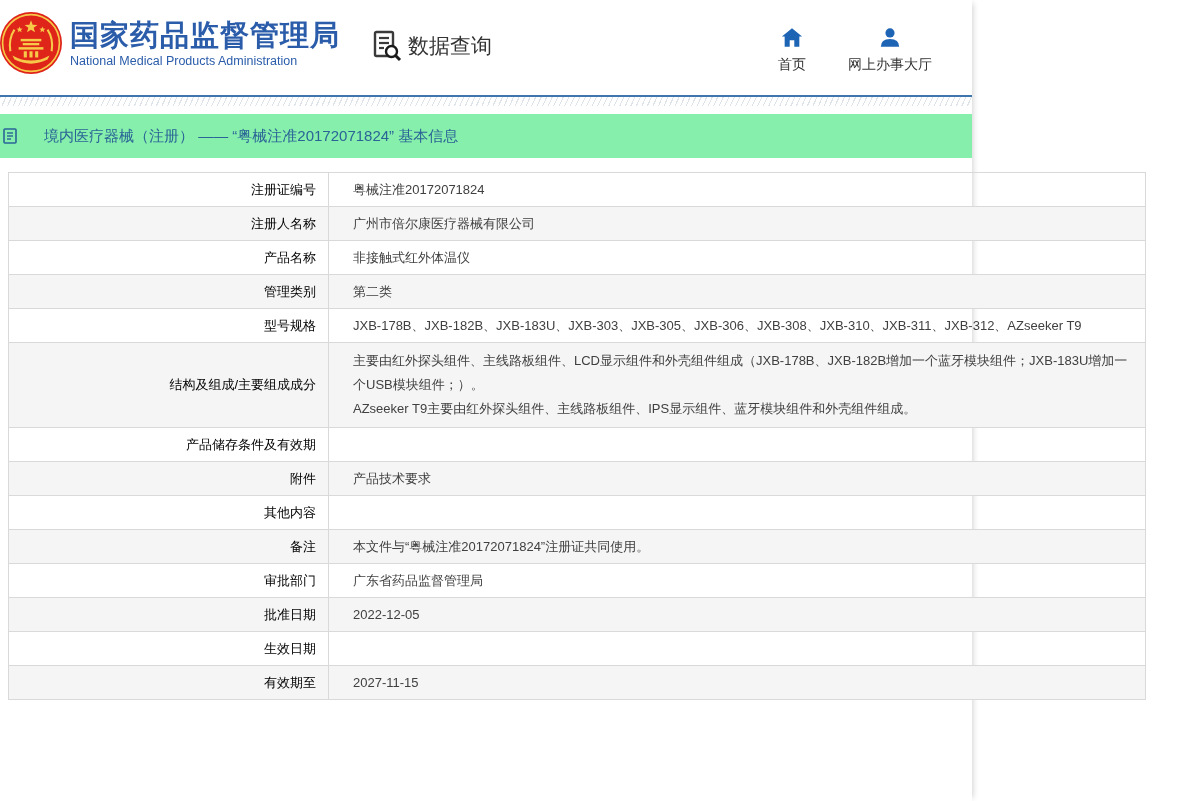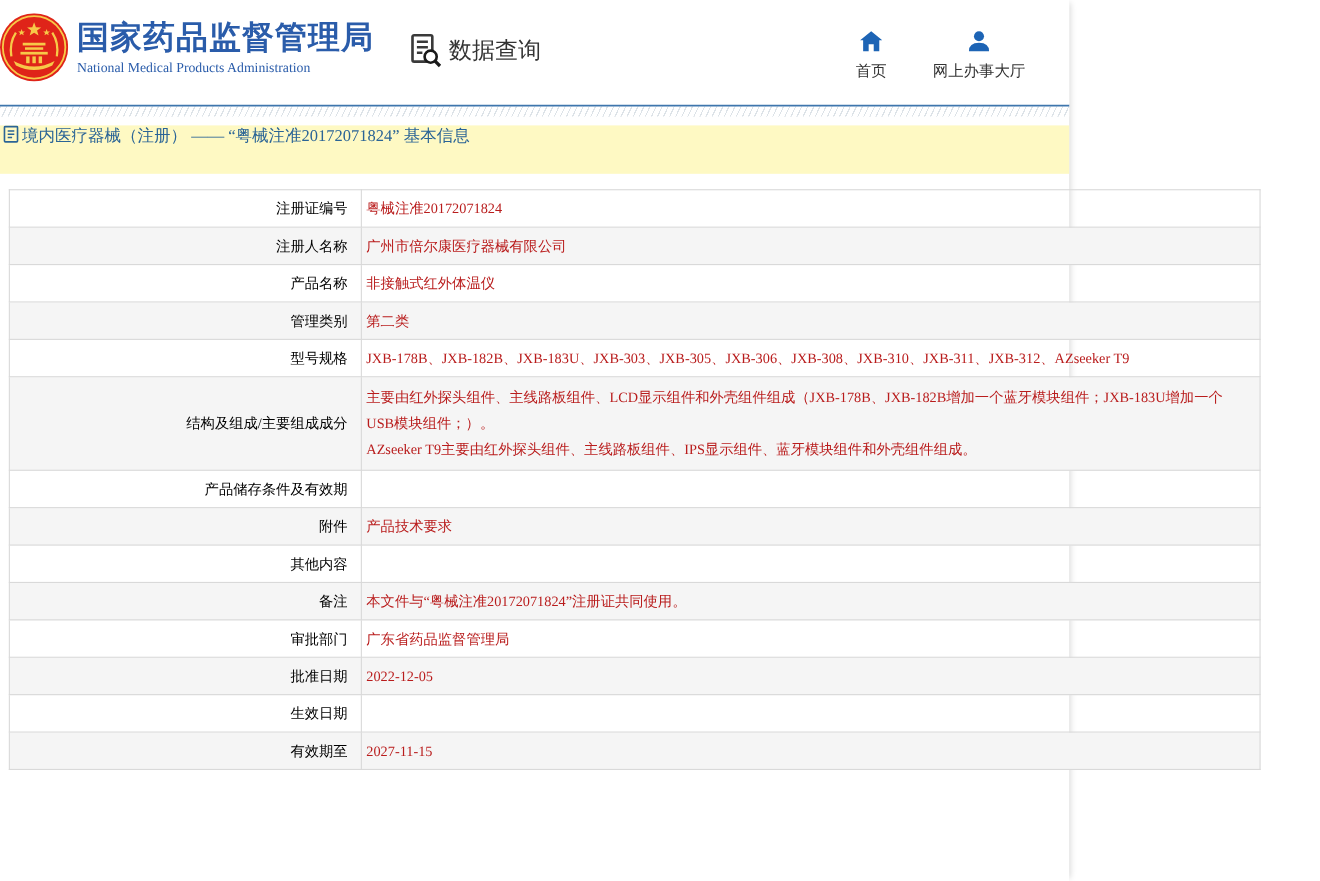--- a/index.html
+++ b/index.html
@@ -7,21 +7,20 @@
     width: 1200px; height: 801px;
     overflow: hidden;
     background: #ffffff;
     font-family: "Liberation Sans", "DejaVu Sans", sans-serif;
   }
   .page {
     position: relative;
     width: 972px; height: 801px;
     background: #fff;
     box-shadow: 4px 0 6px -3px rgba(0,0,0,0.18);
-    font-family: Liberation Serif, serif;
   }
   
   .site-header {
     position: relative;
     height: 95px;
     background: #fff;
   }
   .brand {
     position: absolute; left: 0; top: 12px;
     display: flex; align-items: center;
@@ -57,23 +56,24 @@
   .hatch-strip {
     height: 9px;
     background-image: repeating-linear-gradient(115deg,
       #dde3e8 0px, #dde3e8 1px, #ffffff 1px, #ffffff 5px);
   }
   .gap8 { height: 8px; }
   .gap14 { height: 14px; }
   
   .title-bar {
     height: 44px;
-    background: #fef9c3;
-    display: flex; 
+    background: #86efac;
+    display: flex; align-items: center;
     padding-left: 3px;
+    gap: 24px;
   }
   .title-bar .doc-icon { margin-right: 3px; }
   .page-title {
     font-size: 15px; color: #2a6496; white-space: nowrap;
   }
   
   .reg-table-wrap { margin-left: 8px; width: 1138px; }
   table.reg-table {
     width: 100%;
     border-collapse: collapse;
@@ -87,23 +87,23 @@
   }
   table.reg-table tr:nth-child(even) td { background: #f5f5f5; }
   td.cell-label {
     width: 306px;
     text-align: right;
     padding-right: 12px;
     color: #000000;
     white-space: nowrap;
   }
   td.cell-value {
-    padding-left: 4px;
+    padding-left: 24px;
     padding-right: 10px;
-    color: #b91c1c;
+    color: #404040;
     white-space: pre-line;
     line-height: 24px;
     margin-left: 12px;
   }
   td.cell-value.multiline { padding-top: 6px; padding-bottom: 6px; }
 </style>
 </head>
 <body>
 
 <div class="page">

